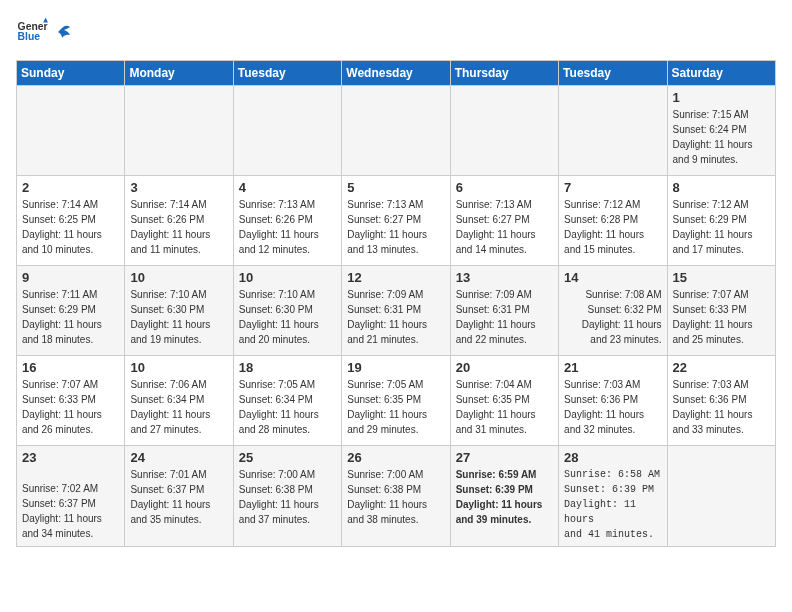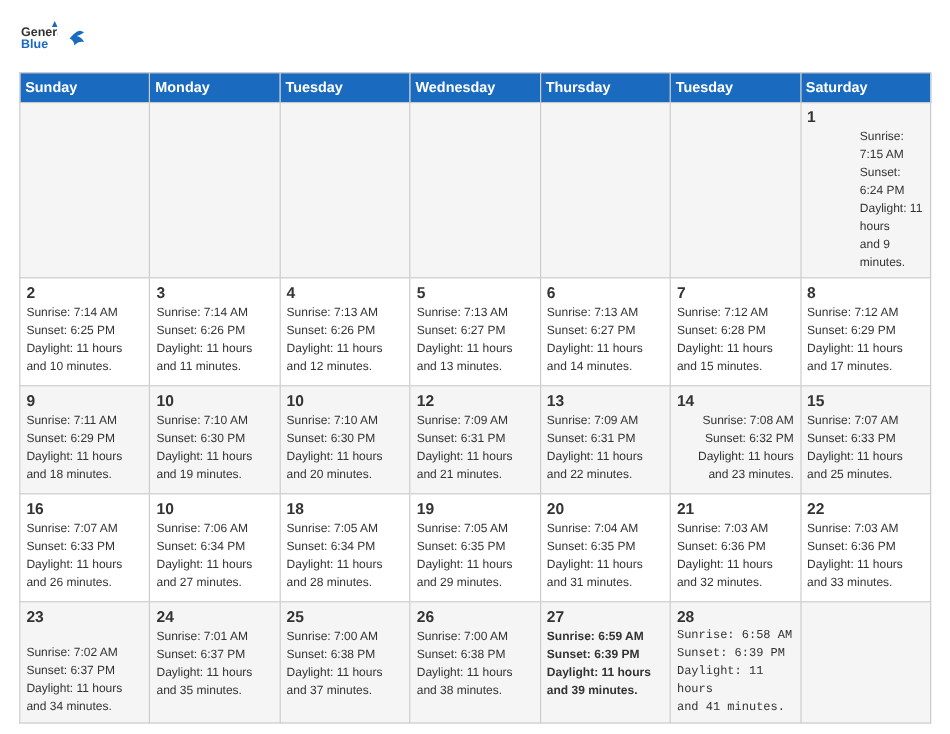--- a/index.html
+++ b/index.html
@@ -125,21 +125,21 @@
   <tbody id="calendar-body">
   <tr>
         <td class="empty-cell"></td>
         <td class="empty-cell"></td>
         <td class="empty-cell"></td>
         <td class="empty-cell"></td>
         <td class="empty-cell"></td>
         <td class="empty-cell"></td>
         <td>
           <span class="day-number">1</span>
-          <div class="day-detail" style="white-space: pre-line; margin-left: 44px;">Sunrise: 7:15 AM
+          <div class="day-detail" style="white-space: pre-line;">Sunrise: 7:15 AM
 Sunset: 6:24 PM
 Daylight: 11 hours
 and 9 minutes.</div>
         </td>
       </tr>
       <tr>
         <td>
           <span class="day-number">2</span>
           <div class="day-detail" style="white-space: pre-line;">Sunrise: 7:14 AM
 Sunset: 6:25 PM

